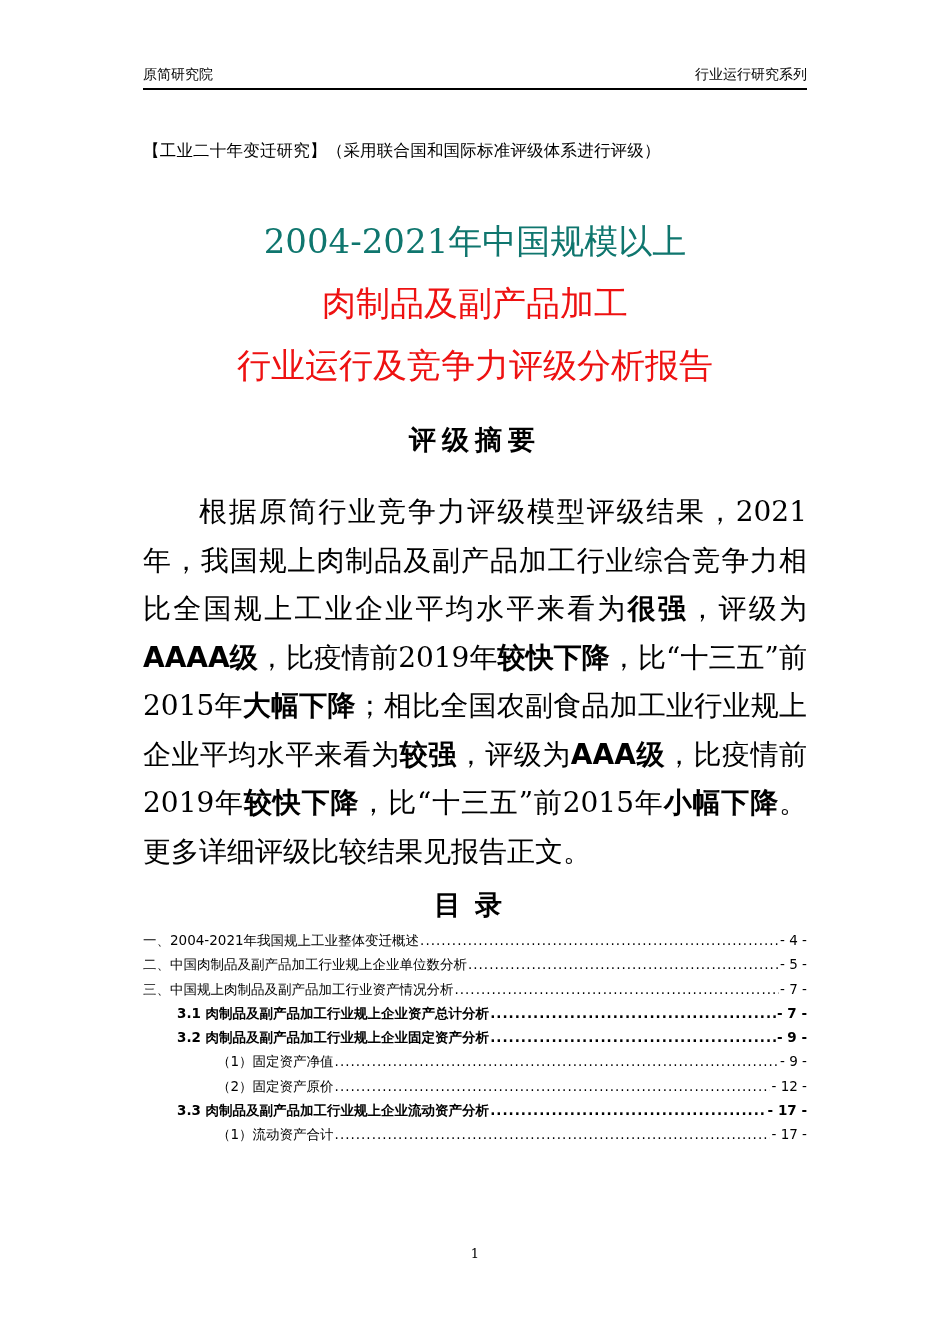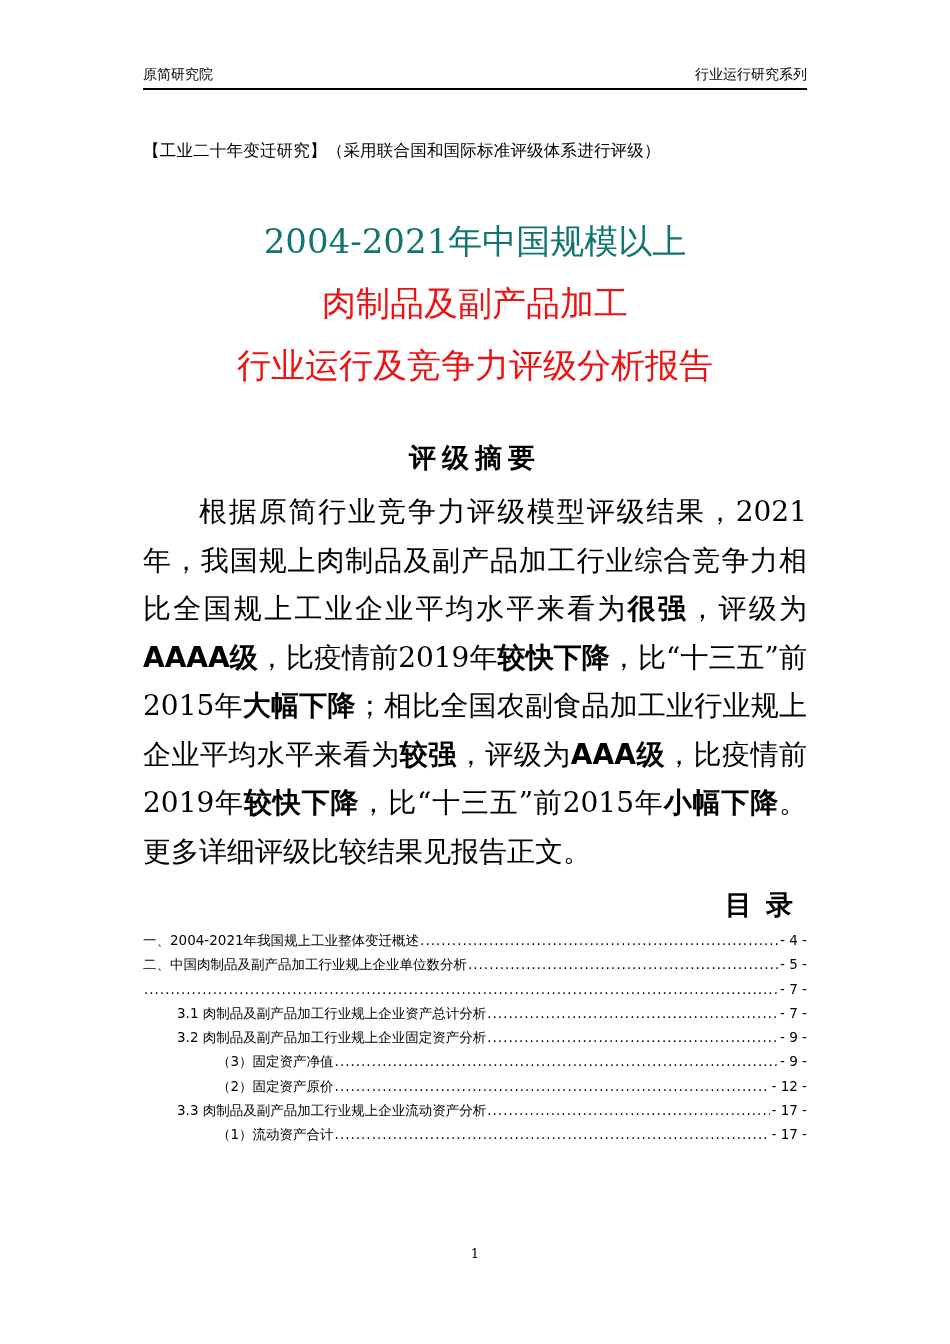--- a/index.html
+++ b/index.html
@@ -16,36 +16,36 @@
             font-family: "DejaVu Sans", sans-serif; font-size: 16.5px; letter-spacing: 0.2px; }
 
   .title { position: absolute; left: 143px; width: 664px; text-align: center; color: #ee1111;
            font-family: "DejaVu Serif", serif; font-size: 34px; line-height: 40px; }
   .t1 { top: 221px; }
   .t2 { top: 283px; }
   .t3 { top: 345px; }
 
   .section-title { position: absolute; left: 143px; width: 664px; text-align: center;
                    font-family: "DejaVu Sans", sans-serif; font-weight: bold; font-size: 27px; letter-spacing: 6px; }
-  .sum-title { top: 440px; }
-  .toc-title { top: 887px; letter-spacing: 14px; text-align: right; }
+  .sum-title { top: 422px; }
+  .toc-title { top: 887px; letter-spacing: 14px; }
 
   .summary { position: absolute; left: 143px; top: 488px; width: 664px;
              font-family: "DejaVu Serif", serif; font-size: 28px; line-height: 48.5px;
              text-align: justify; text-indent: 2em; }
   .summary b { font-family: "DejaVu Sans", sans-serif; font-weight: bold; }
 
   .toc { position: absolute; left: 143px; top: 932px; width: 664px;
          font-family: "DejaVu Sans", sans-serif; font-size: 13.5px; }
   .toc-row { display: flex; align-items: baseline; height: 24.3px; white-space: nowrap; overflow: hidden; }
   .toc-row .label { flex: 0 0 auto; }
   .toc-row .dots { flex: 1 1 auto; overflow: hidden; white-space: nowrap; margin: 0 1px; letter-spacing: 1px; }
   .toc-row .dots::after { content: "........................................................................................................................................................"; }
   .toc-row .pg { flex: 0 0 auto; }
-  .lvl2 { padding-left: 34px; }
+  .lvl2 { padding-left: 34px; font-weight: bold; }
   .lvl3 { padding-left: 74px; }
 
   .footer { position: absolute; left: 0; top: 1246px; width: 950px; text-align: center;
             font-family: "DejaVu Serif", serif; font-size: 13px; }
 </style>
 </head>
 <body>
 
 <div class="page">
 
@@ -71,35 +71,36 @@
         <span class="label">一、2004-2021年我国规上工业整体变迁概述</span>
         <span class="dots"></span>
         <span class="pg">- 4 -</span>
       </div>
       <div class="toc-row lvl1">
         <span class="label">二、中国肉制品及副产品加工行业规上企业单位数分析</span>
         <span class="dots"></span>
         <span class="pg">- 5 -</span>
       </div>
       <div class="toc-row lvl1">
+        <span class="label">三、中国规上肉制品及副产品加工行业资产情况分析</span>
         <span class="dots"></span>
         <span class="pg">- 7 -</span>
       </div>
       <div class="toc-row lvl2">
         <span class="label">3.1 肉制品及副产品加工行业规上企业资产总计分析</span>
         <span class="dots"></span>
         <span class="pg">- 7 -</span>
       </div>
       <div class="toc-row lvl2">
         <span class="label">3.2 肉制品及副产品加工行业规上企业固定资产分析</span>
         <span class="dots"></span>
         <span class="pg">- 9 -</span>
       </div>
       <div class="toc-row lvl3">
-        <span class="label">（3）固定资产净值</span>
+        <span class="label">（1）固定资产净值</span>
         <span class="dots"></span>
         <span class="pg">- 9 -</span>
       </div>
       <div class="toc-row lvl3">
         <span class="label">（2）固定资产原价</span>
         <span class="dots"></span>
         <span class="pg">- 12 -</span>
       </div>
       <div class="toc-row lvl2">
         <span class="label">3.3 肉制品及副产品加工行业规上企业流动资产分析</span>

